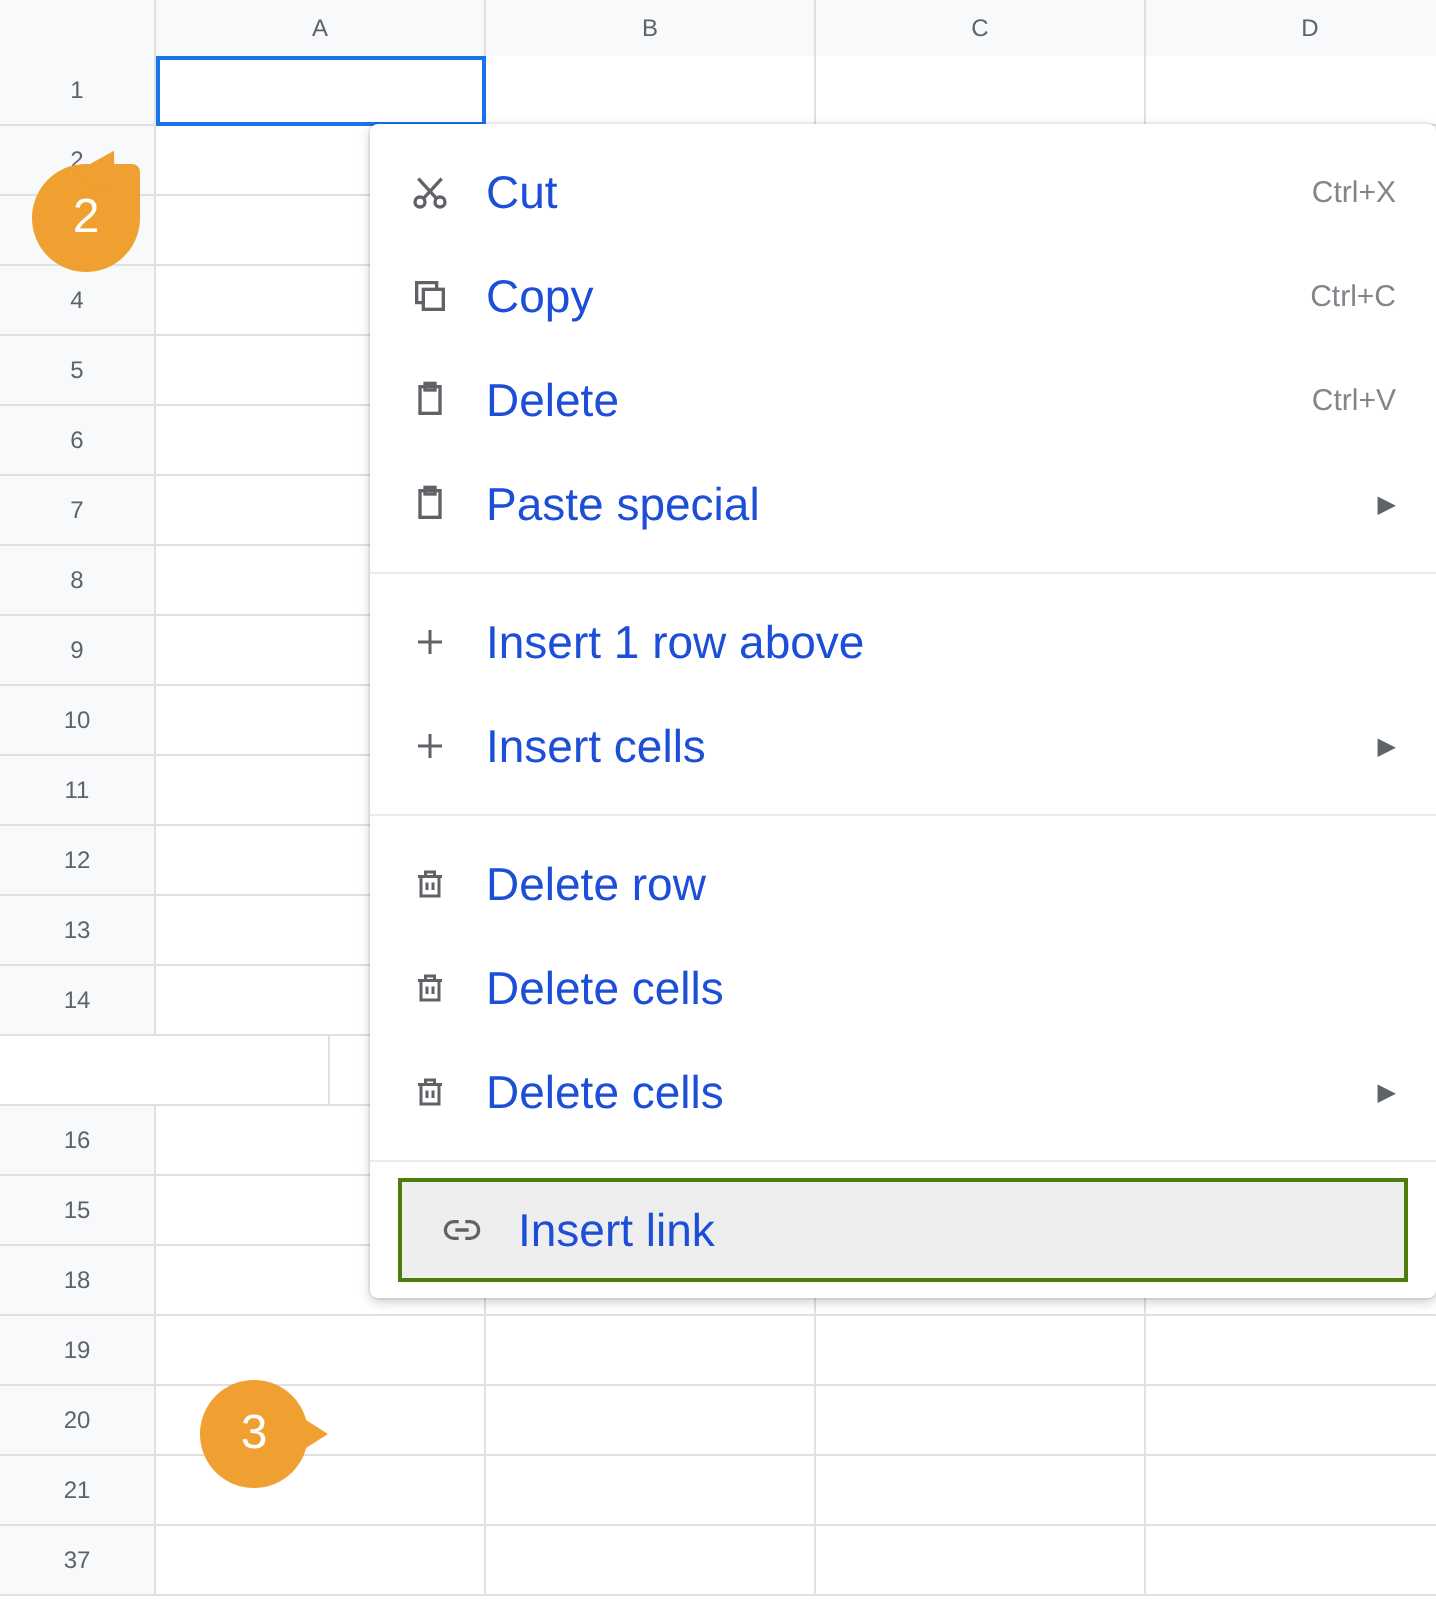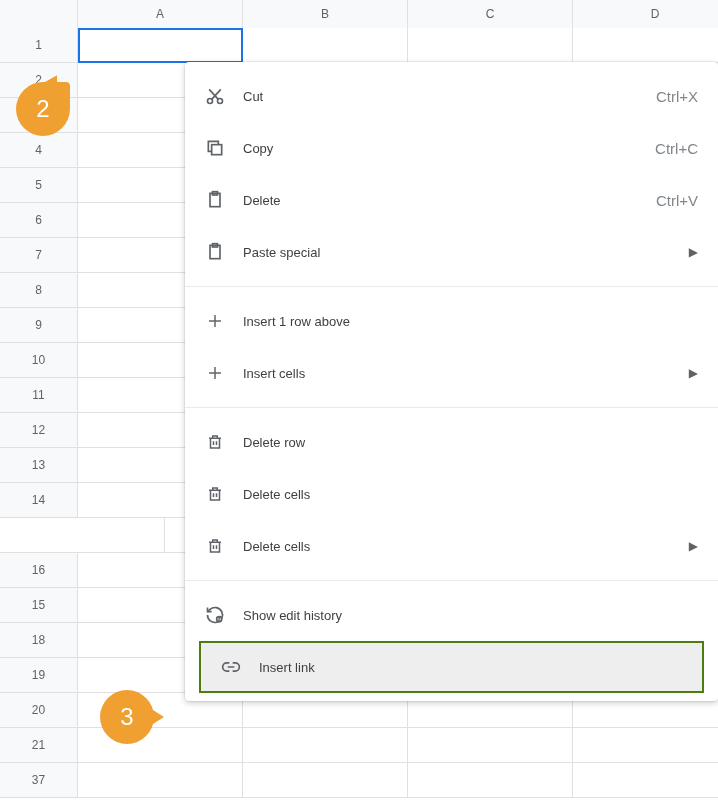--- a/index.html
+++ b/index.html
@@ -111,22 +111,22 @@
       width: 20px;
       height: 20px;
       margin-right: 18px;
       display: flex;
       align-items: center;
       justify-content: center;
       color: #5f6368;
       flex-shrink: 0;
     }
     .menu-label {
-      font-size: 13px;
-      color: #404040;
+      font-size: 23px;
+      color: #1d4ed8;
       flex: 1;
     }
     .menu-shortcut {
       font-size: 15px;
       color: #80868b;
       margin-left: auto;
     }
     .menu-arrow {
       margin-left: auto;
       color: #5f6368;
@@ -437,32 +437,20 @@
   <div class="menu-item">
     <span class="menu-icon">
       <svg width="18" height="18" viewBox="0 0 24 24" fill="none" stroke="#5f6368" stroke-width="2">
           <path d="M4 7h16M9 7V4h6v3M6 7v13h12V7M10 11v5M14 11v5"></path>
         </svg>
     </span>
     <span class="menu-label">Delete cells</span>
     <span class="menu-arrow">▶</span>
   </div>
   <div class="menu-divider"></div>
-  <div class="menu-item">
-    <span class="menu-icon">
-      <svg width="20" height="20" viewBox="0 0 24 24" fill="none" stroke="#5f6368" stroke-width="2">
-          <path d="M3 12a9 9 0 1 0 3-6.7L3 8"></path>
-          <polyline points="3 3 3 8 8 8"></polyline>
-          <circle cx="17" cy="17" r="3" fill="#fff"></circle>
-          <circle cx="17" cy="15.5" r="1.2" fill="#5f6368" stroke="none"></circle>
-          <path d="M15 19c0-1 1-1.8 2-1.8s2 .8 2 1.8" fill="#5f6368" stroke="none"></path>
-        </svg>
-    </span>
-    <span class="menu-label">Show edit history</span>
-  </div>
   <div class="menu-item highlighted">
     <span class="menu-icon">
       <svg width="20" height="20" viewBox="0 0 24 24" fill="none" stroke="#5f6368" stroke-width="2">
           <path d="M10 7H7a5 5 0 0 0 0 10h3M14 7h3a5 5 0 0 1 0 10h-3M8 12h8"></path>
         </svg>
     </span>
     <span class="menu-label">Insert link</span>
   </div>
 </div>
 

